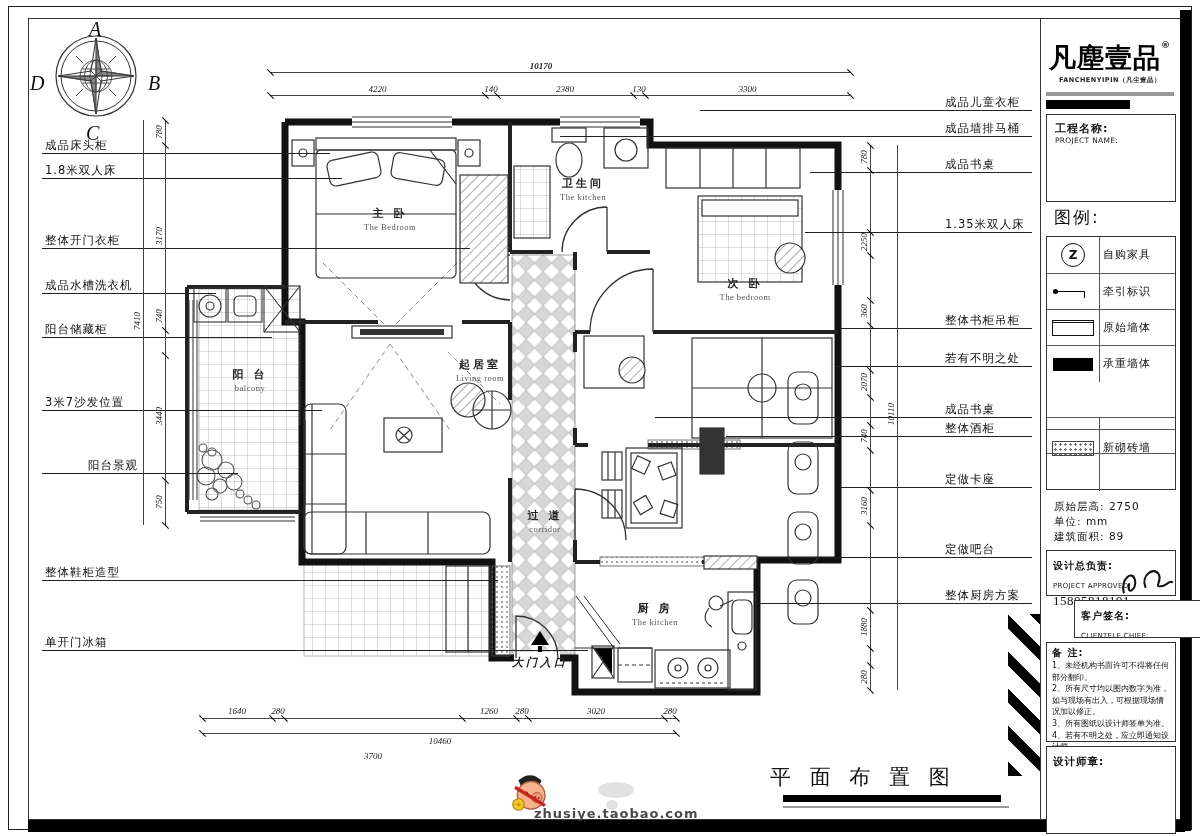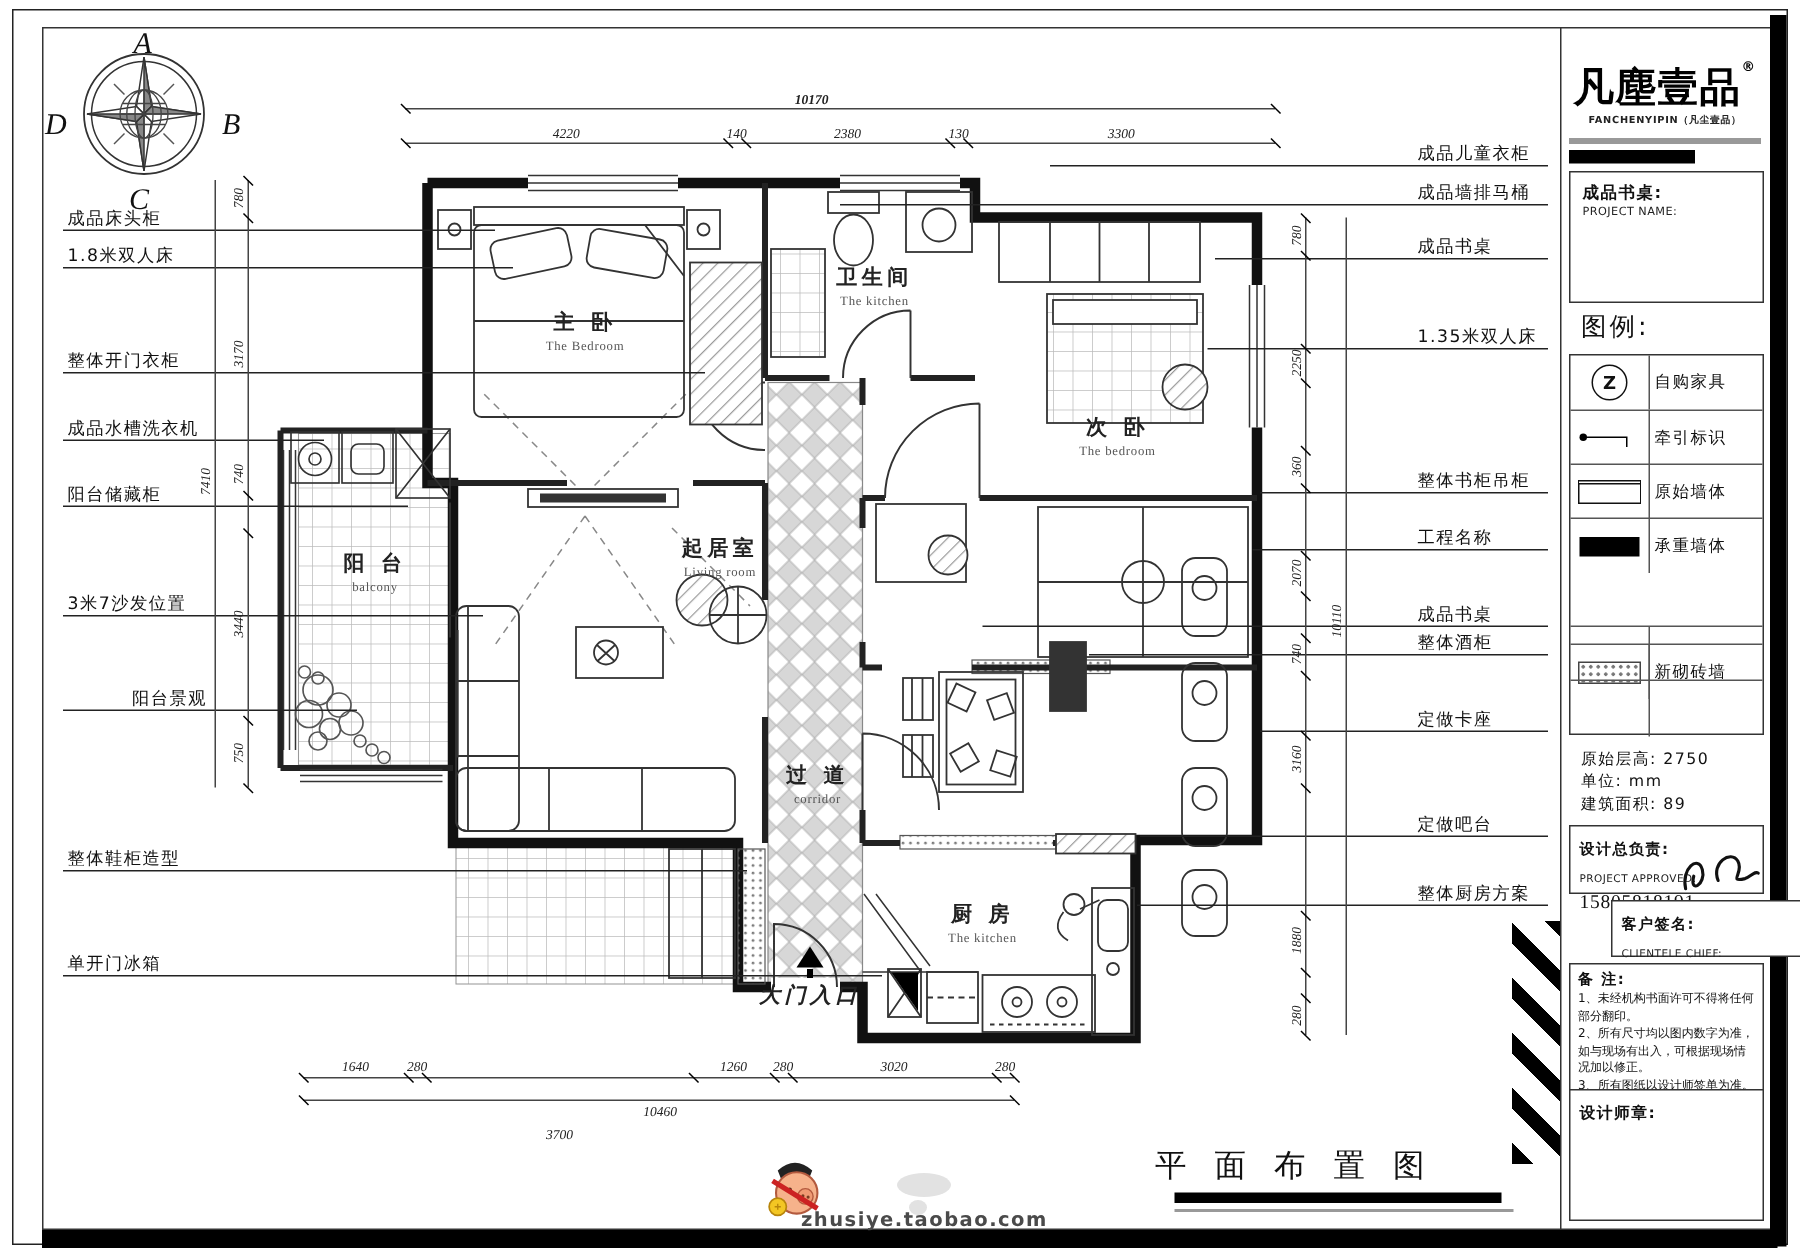--- a/index.html
+++ b/index.html
@@ -12,21 +12,21 @@
   .frame-bottom-bar{position:absolute;left:28px;top:820px;width:1157px;height:12px;background:#000;}
   .tline{position:absolute;background:#333;}
   
   .c-line{position:absolute;height:1px;background:#222;}
   .c-txt{position:absolute;font-size:11.5px;letter-spacing:1px;white-space:nowrap;color:#111;}
   .dim{position:absolute;font:italic 9px "Liberation Serif",serif;color:#222;white-space:nowrap;text-align:center;}
   .dimv{transform:rotate(-90deg);}
   .dline{position:absolute;background:#444;}
   .tick{position:absolute;width:9px;height:1px;background:#000;transform:rotate(45deg);}
   .room{position:absolute;text-align:center;}
-  .room .zh{font-size:14px;font-weight:bold;letter-spacing:3px;color:#222;}
+  .room .zh{font-size:11px;font-weight:bold;letter-spacing:3px;color:#222;}
   .room .en{font:8.5px "Liberation Serif",serif;color:#555;margin-top:1px;letter-spacing:.5px;}
   .entry-arrow{position:absolute;width:0;height:0;border-left:9px solid transparent;border-right:9px solid transparent;border-bottom:14px solid #000;}
   .entry-stem{position:absolute;width:4px;height:6px;background:#000;}
   
   .cletter{position:absolute;font:italic 20px "Liberation Serif",serif;color:#111;}
   
   .stripes{position:absolute;left:1008px;top:614px;width:32px;height:162px;
            background:repeating-linear-gradient(45deg,#000 0 10px,#fff 10px 26px);}
   .sheet-title{position:absolute;left:770px;top:763px;font-size:21px;letter-spacing:6px;color:#111;white-space:nowrap;}
   .title-bar1{position:absolute;left:783px;top:795px;width:218px;height:7px;background:#000;}
@@ -331,21 +331,21 @@
       <div class="c-txt" style="left:945px;top:95px;">成品儿童衣柜</div>
       <div class="c-line" style="left:560px;top:136px;width:472px;"></div>
       <div class="c-txt" style="left:945px;top:121px;">成品墙排马桶</div>
       <div class="c-line" style="left:810px;top:172px;width:222px;"></div>
       <div class="c-txt" style="left:945px;top:157px;">成品书桌</div>
       <div class="c-line" style="left:805px;top:232px;width:227px;"></div>
       <div class="c-txt" style="left:945px;top:217px;">1.35米双人床</div>
       <div class="c-line" style="left:840px;top:328px;width:192px;"></div>
       <div class="c-txt" style="left:945px;top:313px;">整体书柜吊柜</div>
       <div class="c-line" style="left:835px;top:366px;width:197px;"></div>
-      <div class="c-txt" style="left:945px;top:351px;">工程名称</div>
+      <div class="c-txt" style="left:945px;top:351px;">若有不明之处</div>
       <div class="c-line" style="left:655px;top:417px;width:377px;"></div>
       <div class="c-txt" style="left:945px;top:402px;">成品书桌</div>
       <div class="c-line" style="left:726px;top:436px;width:306px;"></div>
       <div class="c-txt" style="left:945px;top:421px;">整体酒柜</div>
       <div class="c-line" style="left:840px;top:487px;width:192px;"></div>
       <div class="c-txt" style="left:945px;top:472px;">定做卡座</div>
       <div class="c-line" style="left:760px;top:557px;width:272px;"></div>
       <div class="c-txt" style="left:945px;top:542px;">定做吧台</div>
       <div class="c-line" style="left:758px;top:603px;width:274px;"></div>
       <div class="c-txt" style="left:945px;top:588px;">整体厨房方案</div>
@@ -480,21 +480,21 @@
   <div class="ghost" style="left:598px;top:782px;width:36px;height:16px;"></div>
   <div class="ghost" style="left:606px;top:800px;width:12px;height:10px;"></div>
 
   <div class="tb">
     <div class="logo-name"><span>凡塵壹品</span><span class="logo-reg">®</span></div>
     <div class="logo-sub">FANCHENYIPIN（凡尘壹品）</div>
     <div class="bar-thin"></div>
     <div class="bar-black"></div>
 
     <div class="tb-box" style="top:96px;height:88px;padding:6px 8px;">
-      <div class="lbl-zh">成品书桌:</div>
+      <div class="lbl-zh">工程名称:</div>
       <div class="lbl-en">PROJECT NAME:</div>
     </div>
 
     <div class="legend-title">图例:</div>
 
     <div class="tb-box" style="top:218px;height:254px;">
       <div class="lg-row" style="top:0;border-top:none;">
         <div class="lg-sym">
             <div class="sym-z">Z</div>
           </div>
@@ -555,17 +555,17 @@
     </div>
 
     <div class="tb-box" style="top:624px;height:100px;padding:3px 5px;">
       <div class="lbl-zh" style="font-size:10px;">备  注:</div>
       <div class="notes">1、未经机构书面许可不得将任何部分翻印。</div>
       <div class="notes">2、所有尺寸均以图内数字为准，如与现场有出入，可根据现场情况加以修正。</div>
       <div class="notes">3、所有图纸以设计师签单为准。</div>
       <div class="notes">4、若有不明之处，应立即通知设计师。</div>
     </div>
 
-    <div class="tb-box" style="top:708px;height:88px;padding:3px 6px;">
+    <div class="tb-box" style="top:728px;height:88px;padding:3px 6px;">
       <span class="lbl-zh" style="font-size:10.5px;">设计师章:</span>
     </div>
   </div>
 </div>
 
 </body></html>

